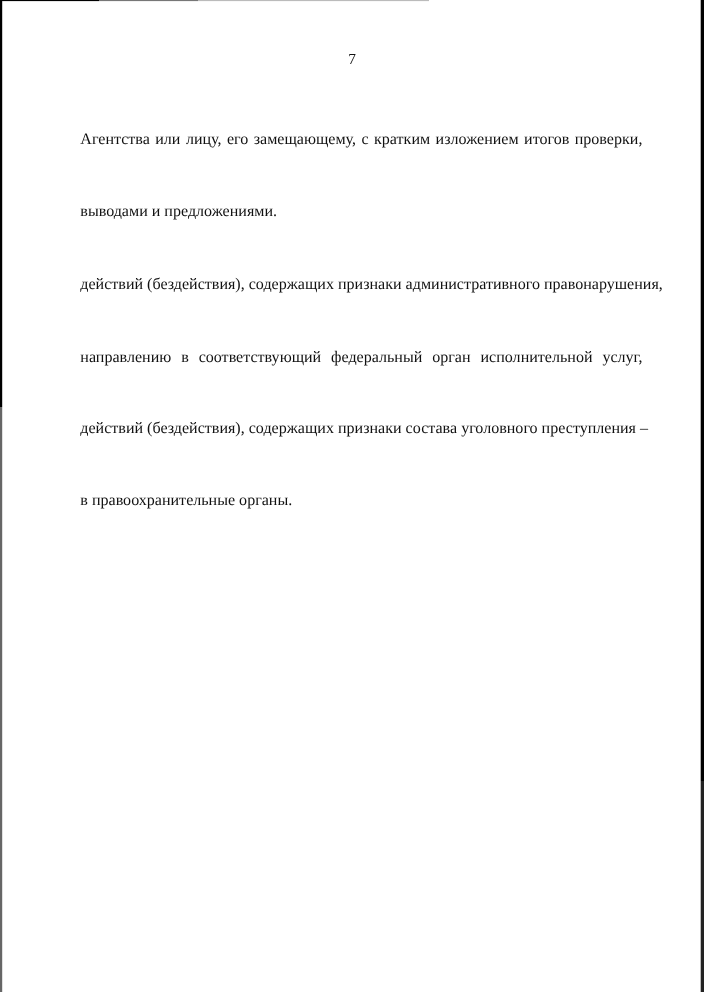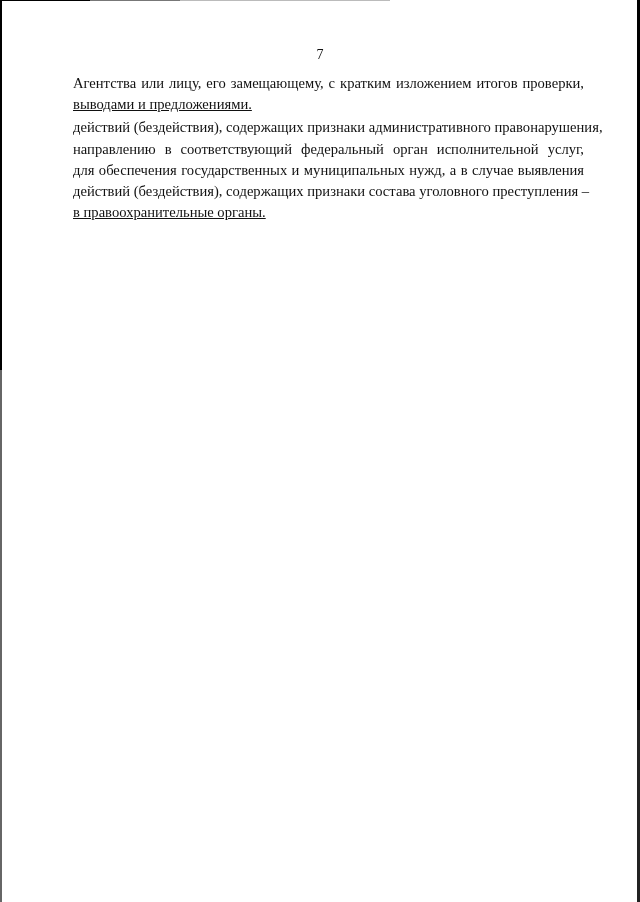--- a/index.html
+++ b/index.html
@@ -20,23 +20,23 @@
   .page-number {
     position: absolute; left: 0; width: 640px; top: 47px;
     text-align: center; font-size: 14px;
   }
   .text-block {
     position: absolute; left: 73px; width: 511px; top: 73px;
     font-size: 14.6px; line-height: 21.2px;
   }
   .line {
     display: block; text-align: justify; text-align-last: justify;
-    white-space: nowrap; height: 21.2px;
+    white-space: nowrap; height: 21.2px; margin-top: 44px;
   }
-  .line.last { text-align-last: left; text-decoration: underline; }
+  .line.last { text-align-last: left; }
   .line.indent { padding-left: 24px; }
   .para-gap { height: 2px; }
 </style>
 </head>
 <body>
 
 <div class="scan-left-top"></div>
 <div class="scan-left-bottom"></div>
 <div class="scan-right-top"></div>
 <div class="scan-right-bottom"></div>
@@ -48,17 +48,16 @@
 
 <div class="text-block">
   <div>
     <span class="line">Агентства или лицу, его замещающему, с кратким изложением итогов проверки,</span>
     <span class="line last">выводами и предложениями.</span>
   </div>
   <div class="para-gap"></div>
   <div>
     <span class="line">действий (бездействия), содержащих признаки административного правонарушения,</span>
     <span class="line">направлению в соответствующий федеральный орган исполнительной услуг,</span>
-    <span class="line">для обеспечения государственных и муниципальных нужд, а в случае выявления</span>
     <span class="line">действий (бездействия), содержащих признаки состава уголовного преступления –</span>
     <span class="line last">в правоохранительные органы.</span>
   </div>
 </div>
 
 </body></html>

